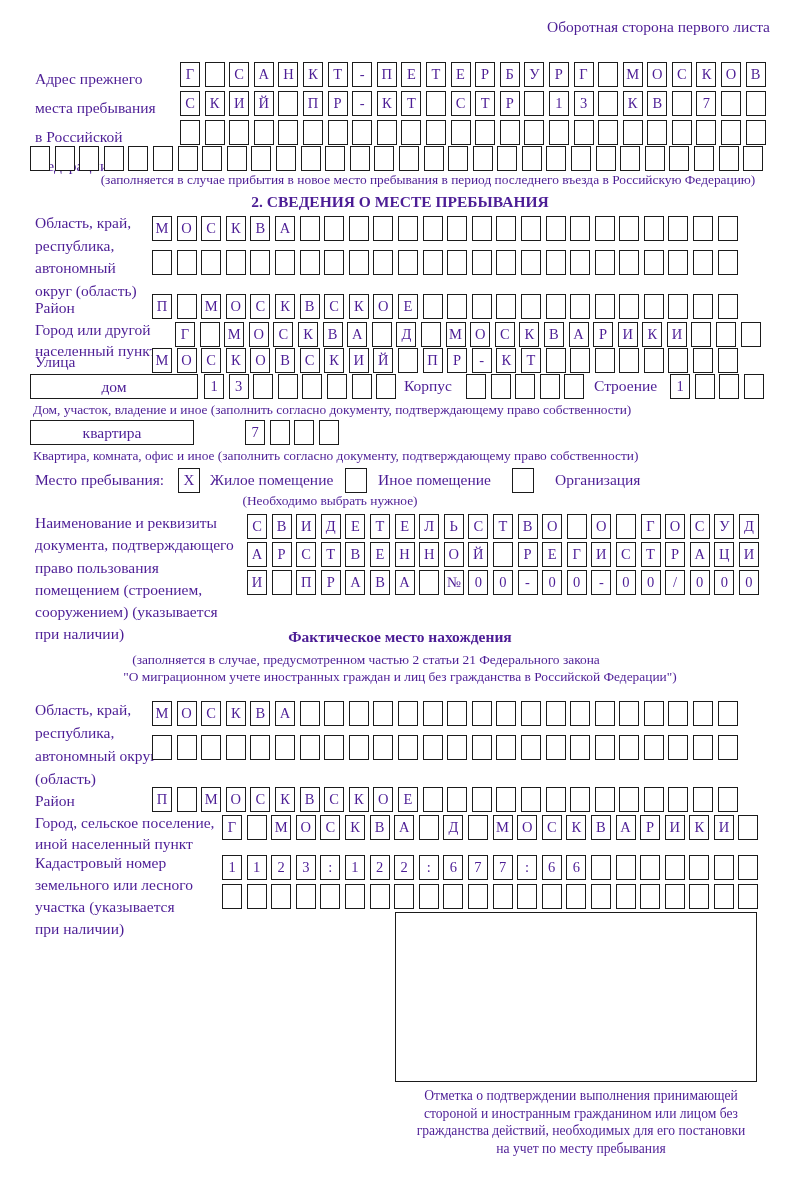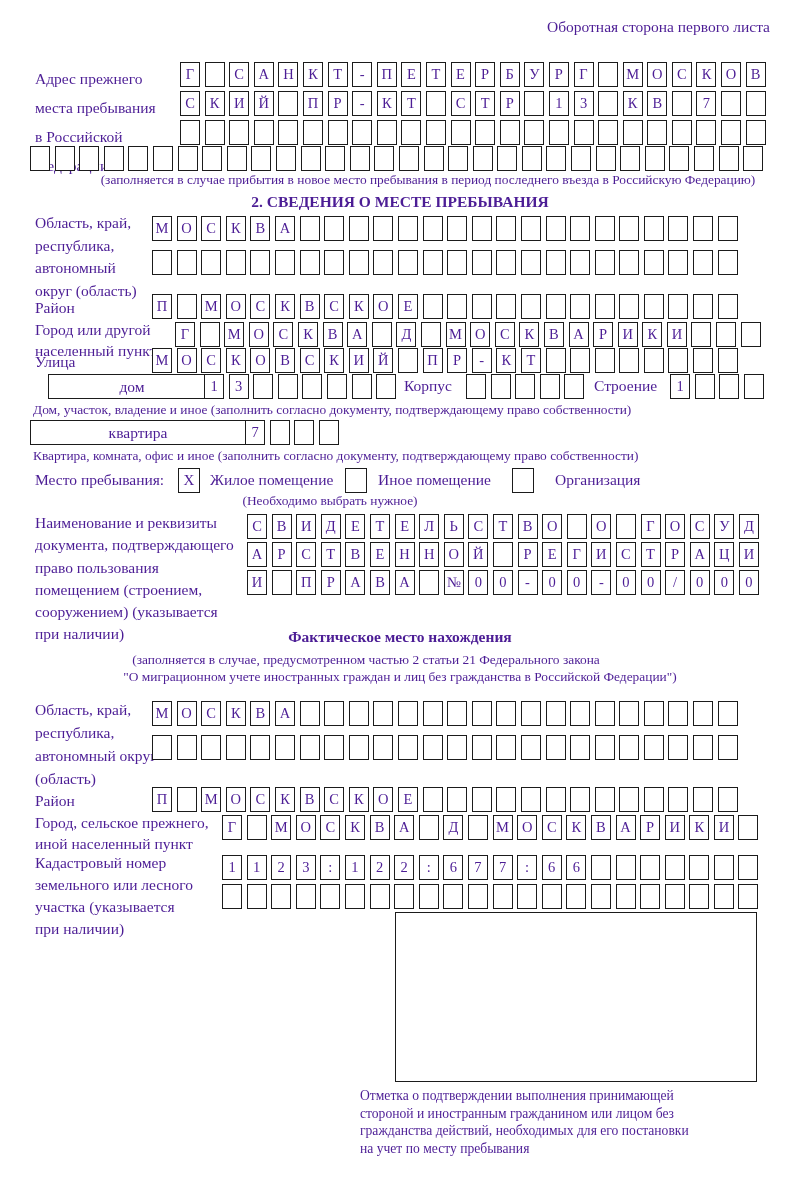--- a/index.html
+++ b/index.html
@@ -20,21 +20,21 @@
   }
   .caption{position:absolute;font-size:13.4px;}
   .center{text-align:center;}
   .h-bold{position:absolute;width:800px;text-align:center;font-weight:bold;font-size:15.5px;}
   .checkbox{
     position:absolute;width:22px;height:25px;box-sizing:border-box;border:1.6px solid #1b1b1b;
     display:flex;align-items:center;justify-content:center;font-size:15px;background:#fff;
   }
   .inline-lbl{position:absolute;font-size:15.5px;white-space:nowrap;}
   .stampbox{position:absolute;left:395px;top:912px;width:362px;height:170px;box-sizing:border-box;border:1.6px solid #1b1b1b;background:#fff;}
-  .stampcap{position:absolute;left:360px;top:1087px;width:398px;text-align:left;font-size:13.6px;line-height:17.5px;white-space:pre-line;}
+  .stampcap{position:absolute;left:382px;top:1087px;width:398px;text-align:center;font-size:13.6px;line-height:17.5px;white-space:pre-line;}
 </style>
 </head>
 <body>
 
 <div id="page">
 
   <div class="abs" style="left:400px;top:18px;width:370px;text-align:right;font-size:15.5px;">Оборотная сторона первого листа</div>
 
   <div class="lbl" style="left:35px;top:64px;line-height:29px;">Адрес прежнего
 места пребывания
@@ -289,21 +289,21 @@
       <span class="cell"></span>
       <span class="cell"></span>
       <span class="cell"></span>
       <span class="cell"></span>
       <span class="cell"></span>
       <span class="cell"></span>
       <span class="cell"></span>
       <span class="cell"></span>
     </div>
 
-  <div class="widebox" style="left:30px;top:374px;width:168px;margin-left:18px;">дом</div>
+  <div class="widebox" style="left:30px;top:374px;width:168px;">дом</div>
   <div class="cells" style="left:204px;top:374px;">
       <span class="cell">1</span>
       <span class="cell">3</span>
       <span class="cell"></span>
       <span class="cell"></span>
       <span class="cell"></span>
       <span class="cell"></span>
       <span class="cell"></span>
       <span class="cell"></span>
     </div>
@@ -317,21 +317,21 @@
     </div>
   <div class="inline-lbl" style="left:594px;top:377px;">Строение</div>
   <div class="cells" style="left:670px;top:374px;">
       <span class="cell">1</span>
       <span class="cell"></span>
       <span class="cell"></span>
       <span class="cell"></span>
     </div>
   <div class="caption" style="left:33px;top:402px;">Дом, участок, владение и иное (заполнить согласно документу, подтверждающему право собственности)</div>
 
-  <div class="widebox" style="left:30px;top:420px;width:216px;">квартира</div>
+  <div class="widebox" style="left:30px;top:420px;width:164px;">квартира</div>
   <div class="cells" style="left:245px;top:420px;">
       <span class="cell">7</span>
       <span class="cell"></span>
       <span class="cell"></span>
       <span class="cell"></span>
     </div>
   <div class="caption" style="left:33px;top:448px;">Квартира, комната, офис и иное (заполнить согласно документу, подтверждающему право собственности)</div>
 
   <div class="inline-lbl" style="left:35px;top:471px;">Место пребывания:</div>
   <div class="checkbox" style="left:178px;top:468px;">X</div>
@@ -500,21 +500,21 @@
       <span class="cell"></span>
       <span class="cell"></span>
       <span class="cell"></span>
       <span class="cell"></span>
       <span class="cell"></span>
       <span class="cell"></span>
       <span class="cell"></span>
       <span class="cell"></span>
     </div>
 
-  <div class="lbl" style="left:35px;top:812px;line-height:21px;">Город, сельское прежнего,
+  <div class="lbl" style="left:35px;top:812px;line-height:21px;">Город, сельское поселение,
 иной населенный пункт</div>
   <div class="cells" style="left:222px;top:815px;">
       <span class="cell">Г</span>
       <span class="cell"></span>
       <span class="cell">М</span>
       <span class="cell">О</span>
       <span class="cell">С</span>
       <span class="cell">К</span>
       <span class="cell">В</span>
       <span class="cell">А</span>

